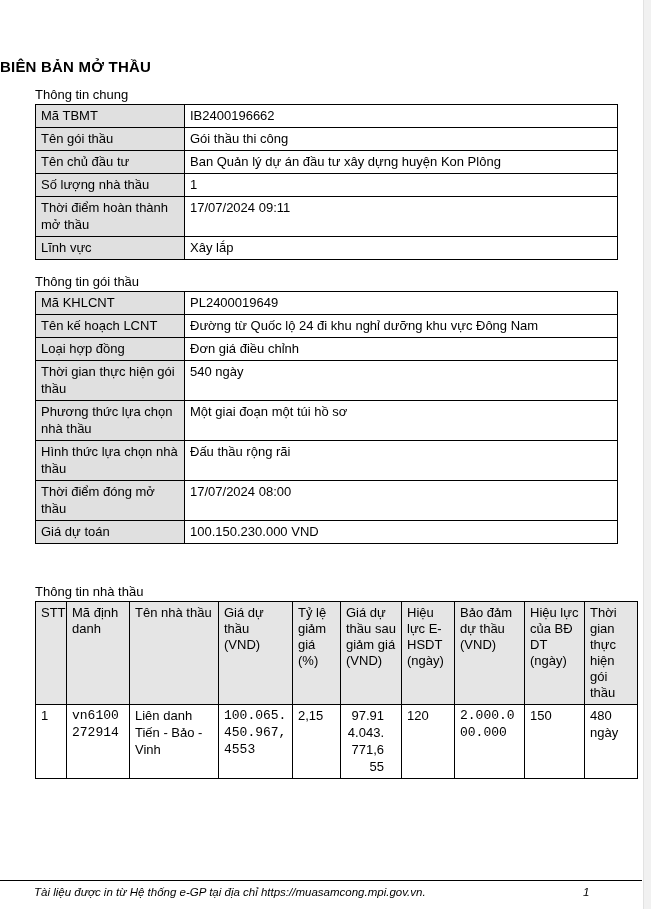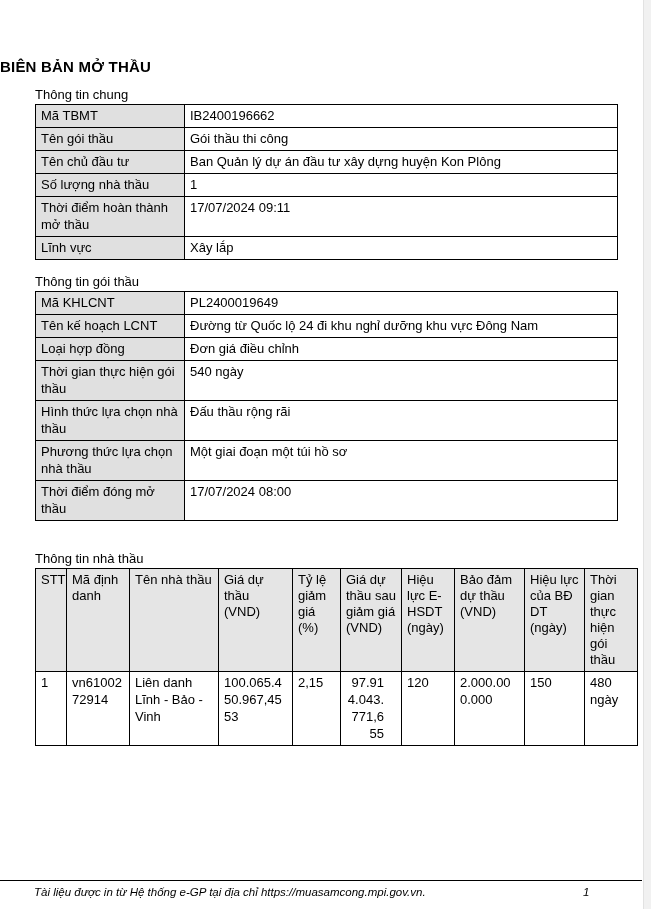--- a/index.html
+++ b/index.html
@@ -22,41 +22,41 @@
   }
 
   .content { padding-left: 35px; }
 
   .section-heading {
     font-size: 13px;
     margin-top: 12px;
     margin-bottom: 2px;
   }
   .section-heading.tight { margin-top: 14px; }
-  .section-heading.loose { margin-top: 30px; }
+  .section-heading.loose { margin-top: 40px; }
 
   table {
     border-collapse: collapse;
     table-layout: fixed;
     font-size: 13px;
   }
   .kv-table { width: 582px; }
   td, th {
     border: 1px solid #000000;
     vertical-align: top;
     text-align: left;
     padding: 2px 4px 3px 5px;
     line-height: 17px;
     font-weight: normal;
   }
   .label-cell { background: #e0e0e0; }
   .bidders-table { width: 602px; }
   .bidders-table th { background: #e5e5e5; line-height: 16px; padding-top: 3px; }
   .bidders-table td { line-height: 17px; }
-  .break-all { word-break: break-all; }
+  .break-all { word-break: break-all; font-family: Liberation Mono, monospace; }
   .num-right { text-align: right; word-break: break-all; padding-right: 17px; }
 
   .footer-rule {
     position: absolute;
     left: 0; right: 9px;
     top: 880px;
     border-top: 1px solid #000000;
   }
   .footer {
     position: absolute;
@@ -137,30 +137,34 @@
         </tr>
         <tr>
           <td class="label-cell">Loại hợp đồng</td>
           <td>Đơn giá điều chỉnh</td>
         </tr>
         <tr>
           <td class="label-cell">Thời gian thực hiện gói thầu</td>
           <td>540 ngày</td>
         </tr>
         <tr>
+          <td class="label-cell">Phương thức lựa chọn nhà thầu</td>
+          <td>Một giai đoạn một túi hồ sơ</td>
+        </tr>
+        <tr>
           <td class="label-cell">Hình thức lựa chọn nhà thầu</td>
           <td>Đấu thầu rộng rãi</td>
         </tr>
         <tr>
-          <td class="label-cell">Phương thức lựa chọn nhà thầu</td>
-          <td>Một giai đoạn một túi hồ sơ</td>
-        </tr>
-        <tr>
           <td class="label-cell">Thời điểm đóng mở thầu</td>
           <td>17/07/2024 08:00</td>
+        </tr>
+        <tr>
+          <td class="label-cell">Giá dự toán</td>
+          <td>100.150.230.000 VND</td>
         </tr>
       </tbody>
     </table>
 
     <div class="section-heading loose">Thông tin nhà thầu</div>
     <table class="bidders-table">
       <colgroup>
         <col style="width:31px">
           <col style="width:63px">
           <col style="width:89px">
@@ -183,21 +187,21 @@
           <th>Hiệu lực E-HSDT (ngày)</th>
           <th>Bảo đảm dự thầu (VND)</th>
           <th>Hiệu lực của BĐ DT (ngày)</th>
           <th>Thời gian thực hiện gói thầu</th>
         </tr>
       </thead>
       <tbody>
         <tr>
           <td>1</td>
           <td class="break-all">vn6100272914</td>
-          <td>Liên danh Lĩnh - Bảo - Vinh</td>
+          <td>Liên danh Tiến - Bảo - Vinh</td>
           <td class="break-all">100.065.450.967,4553</td>
           <td>2,15</td>
           <td class="num-right">97.914.043.771,655</td>
           <td>120</td>
           <td class="break-all">2.000.000.000</td>
           <td>150</td>
           <td>480 ngày</td>
         </tr>
       </tbody>
     </table>

